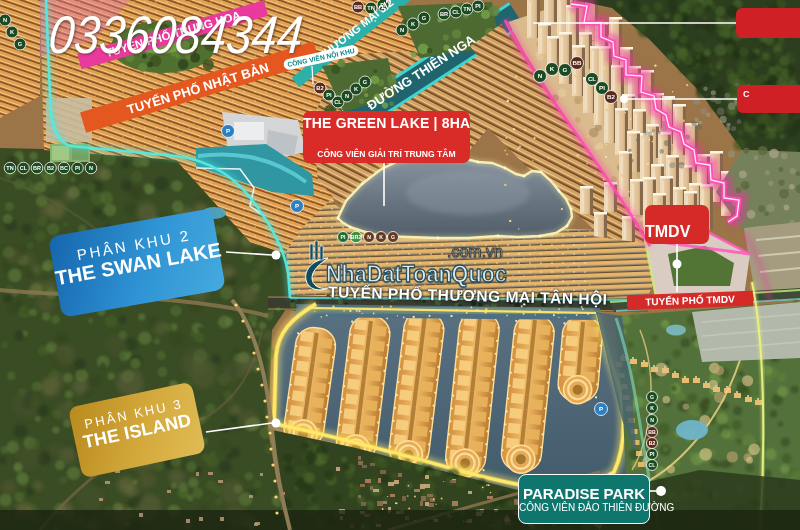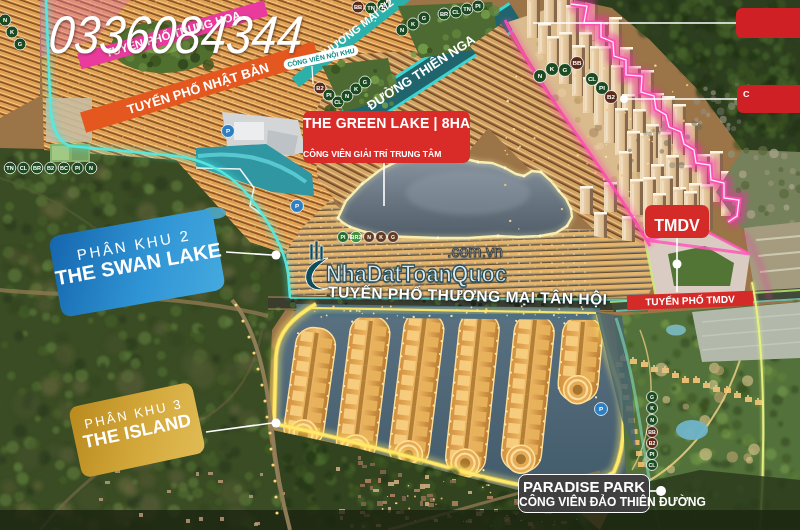--- a/index.html
+++ b/index.html
@@ -2624,37 +2624,37 @@
         <circle cx="601" cy="409" r="6.5" fill="#2d7fc1" stroke="#ffffff" stroke-width="0.8"></circle>
         <text x="601" y="411.223" font-size="6.2" fill="#ffffff" text-anchor="middle" font-family="Liberation Sans,sans-serif" font-weight="bold">P</text>
       </g>
     </svg>
 
 <div class="rot" style="left:93px;top:28px;width:160px;transform:rotate(-16deg);font-size:11.5px;">TUYẾN PHỐ TRUNG HOA</div>
 <div class="rot" style="left:103px;top:81px;width:190px;transform:rotate(-17deg);font-size:13px;">TUYẾN PHỐ NHẬT BẢN</div>
 <div class="rot" style="left:296px;top:23px;width:120px;transform:rotate(-38deg);font-size:11px;">THƯƠNG MẠI 3/2</div>
 <div class="rot" style="left:356px;top:65px;width:130px;transform:rotate(-33deg);font-size:13px;">ĐƯỜNG THIÊN NGA</div>
 <div style="position:absolute;left:283px;top:52px;width:70px;background:#ffffff;border-radius:8px;padding:2px 3px;transform:rotate(-12deg);font-size:6.8px;font-weight:bold;color:#0e8a84;text-align:center;">CÔNG VIÊN NỘI KHU</div>
-<div style="position:absolute;left:303px;top:111px;width:167px;background:#d92b27;border-radius:7px;padding:4px 0 4px;color:#fff;">
+<div style="position:absolute;left:303px;top:111px;width:167px;background:#d92b27;border-radius:7px;padding:4px 0 4px;text-align:center;color:#fff;">
 <div style="font-size:14px;font-weight:bold;letter-spacing:0.2px;white-space:nowrap;">THE GREEN LAKE | 8HA</div>
 <div style="font-size:8.6px;font-weight:bold;margin-top:18px;white-space:nowrap;">CÔNG VIÊN GIẢI TRÍ TRUNG TÂM</div>
     </div>
 <div style="position:absolute;left:54px;top:222px;width:166px;height:82px;background:linear-gradient(115deg,#1565ad,#2f94d4 55%,#45aade);border-radius:10px;transform:rotate(-10deg);text-align:center;color:#fff;">
 <div style="font-size:15px;margin-top:14px;letter-spacing:2.5px;white-space:nowrap;">PHÂN KHU 2</div>
 <div style="font-size:20px;font-weight:bold;letter-spacing:0.2px;white-space:nowrap;">THE SWAN LAKE</div>
     </div>
 <div style="position:absolute;left:74px;top:394px;width:126px;height:72px;background:linear-gradient(115deg,#b98a1e,#d4a93c 55%,#e0bc55);border-radius:9px;transform:rotate(-12deg);text-align:center;color:#fff;">
 <div style="font-size:13px;margin-top:12px;letter-spacing:2.2px;white-space:nowrap;">PHÂN KHU 3</div>
 <div style="font-size:18px;font-weight:bold;letter-spacing:0.2px;white-space:nowrap;">THE ISLAND</div>
     </div>
-<div style="position:absolute;left:645px;top:205px;width:64px;background:#d42a28;border-radius:7px;padding:12px 0 3px;text-align:center;color:#fff;font-size:16px;font-weight:bold;">TMDV</div>
+<div style="position:absolute;left:645px;top:205px;width:64px;background:#d42a28;border-radius:7px;padding:18px 0 3px;text-align:left;color:#fff;font-size:16px;font-weight:bold;">TMDV</div>
 <div style="position:absolute;left:627px;top:293px;width:126px;background:#d42a28;padding:2px 0;text-align:center;color:#fff;font-size:10px;font-weight:bold;transform:rotate(-2deg);white-space:nowrap;">TUYẾN PHỐ TMDV</div>
-<div style="position:absolute;left:518px;top:474px;width:130px;background:#404040;border-radius:8px;border:1.5px solid #ffffff;padding:3px 0;text-align:center;color:#fff;">
+<div style="position:absolute;left:518px;top:474px;width:130px;background:#0f766e;border-radius:8px;border:1.5px solid #ffffff;padding:10px 0;text-align:center;color:#fff;">
 <div style="font-size:15px;font-weight:bold;white-space:nowrap;">PARADISE PARK</div>
-<div style="font-size:12px;font-weight:bold;white-space:nowrap;">CÔNG VIÊN ĐẢO THIÊN ĐƯỜNG</div>
+<div style="font-size:10px;font-weight:normal;white-space:nowrap;">CÔNG VIÊN ĐẢO THIÊN ĐƯỜNG</div>
     </div>
 <div style="position:absolute;left:736px;top:8px;width:80px;height:30px;background:#cf2026;border-radius:6px;"></div>
 <div style="position:absolute;left:737px;top:85px;width:80px;height:28px;background:#cf2026;border-radius:6px;color:#fff;font-size:9px;font-weight:bold;padding:4px 0 0 6px;box-sizing:border-box;">C</div>
 <div style="position:absolute;left:52px;top:4px;color:#ffffff;font-size:53px;font-style:italic;font-weight:400;transform:scaleX(0.86) skewX(-6deg);transform-origin:left top;white-space:nowrap;text-shadow:1px 1px 3px rgba(70,45,25,0.65);">0336084344</div>
 <svg style="position:absolute;left:298px;top:240px;" width="36" height="56" viewBox="0 0 36 56">
 <path d="M30,18 C14,20 6,30 8,40 C10,50 22,52 30,48 C20,50 14,44 14,38 C14,30 22,24 30,18 Z" fill="#0f4c5c" stroke="#fff" stroke-width="1"></path>
 <rect x="12" y="4" width="3" height="16" fill="#0f4c5c" stroke="#fff" stroke-width="0.6"></rect>
 <rect x="17" y="1" width="3" height="19" fill="#0f4c5c" stroke="#fff" stroke-width="0.6"></rect>
 <rect x="22" y="6" width="3" height="14" fill="#0f4c5c" stroke="#fff" stroke-width="0.6"></rect>
 </svg>

